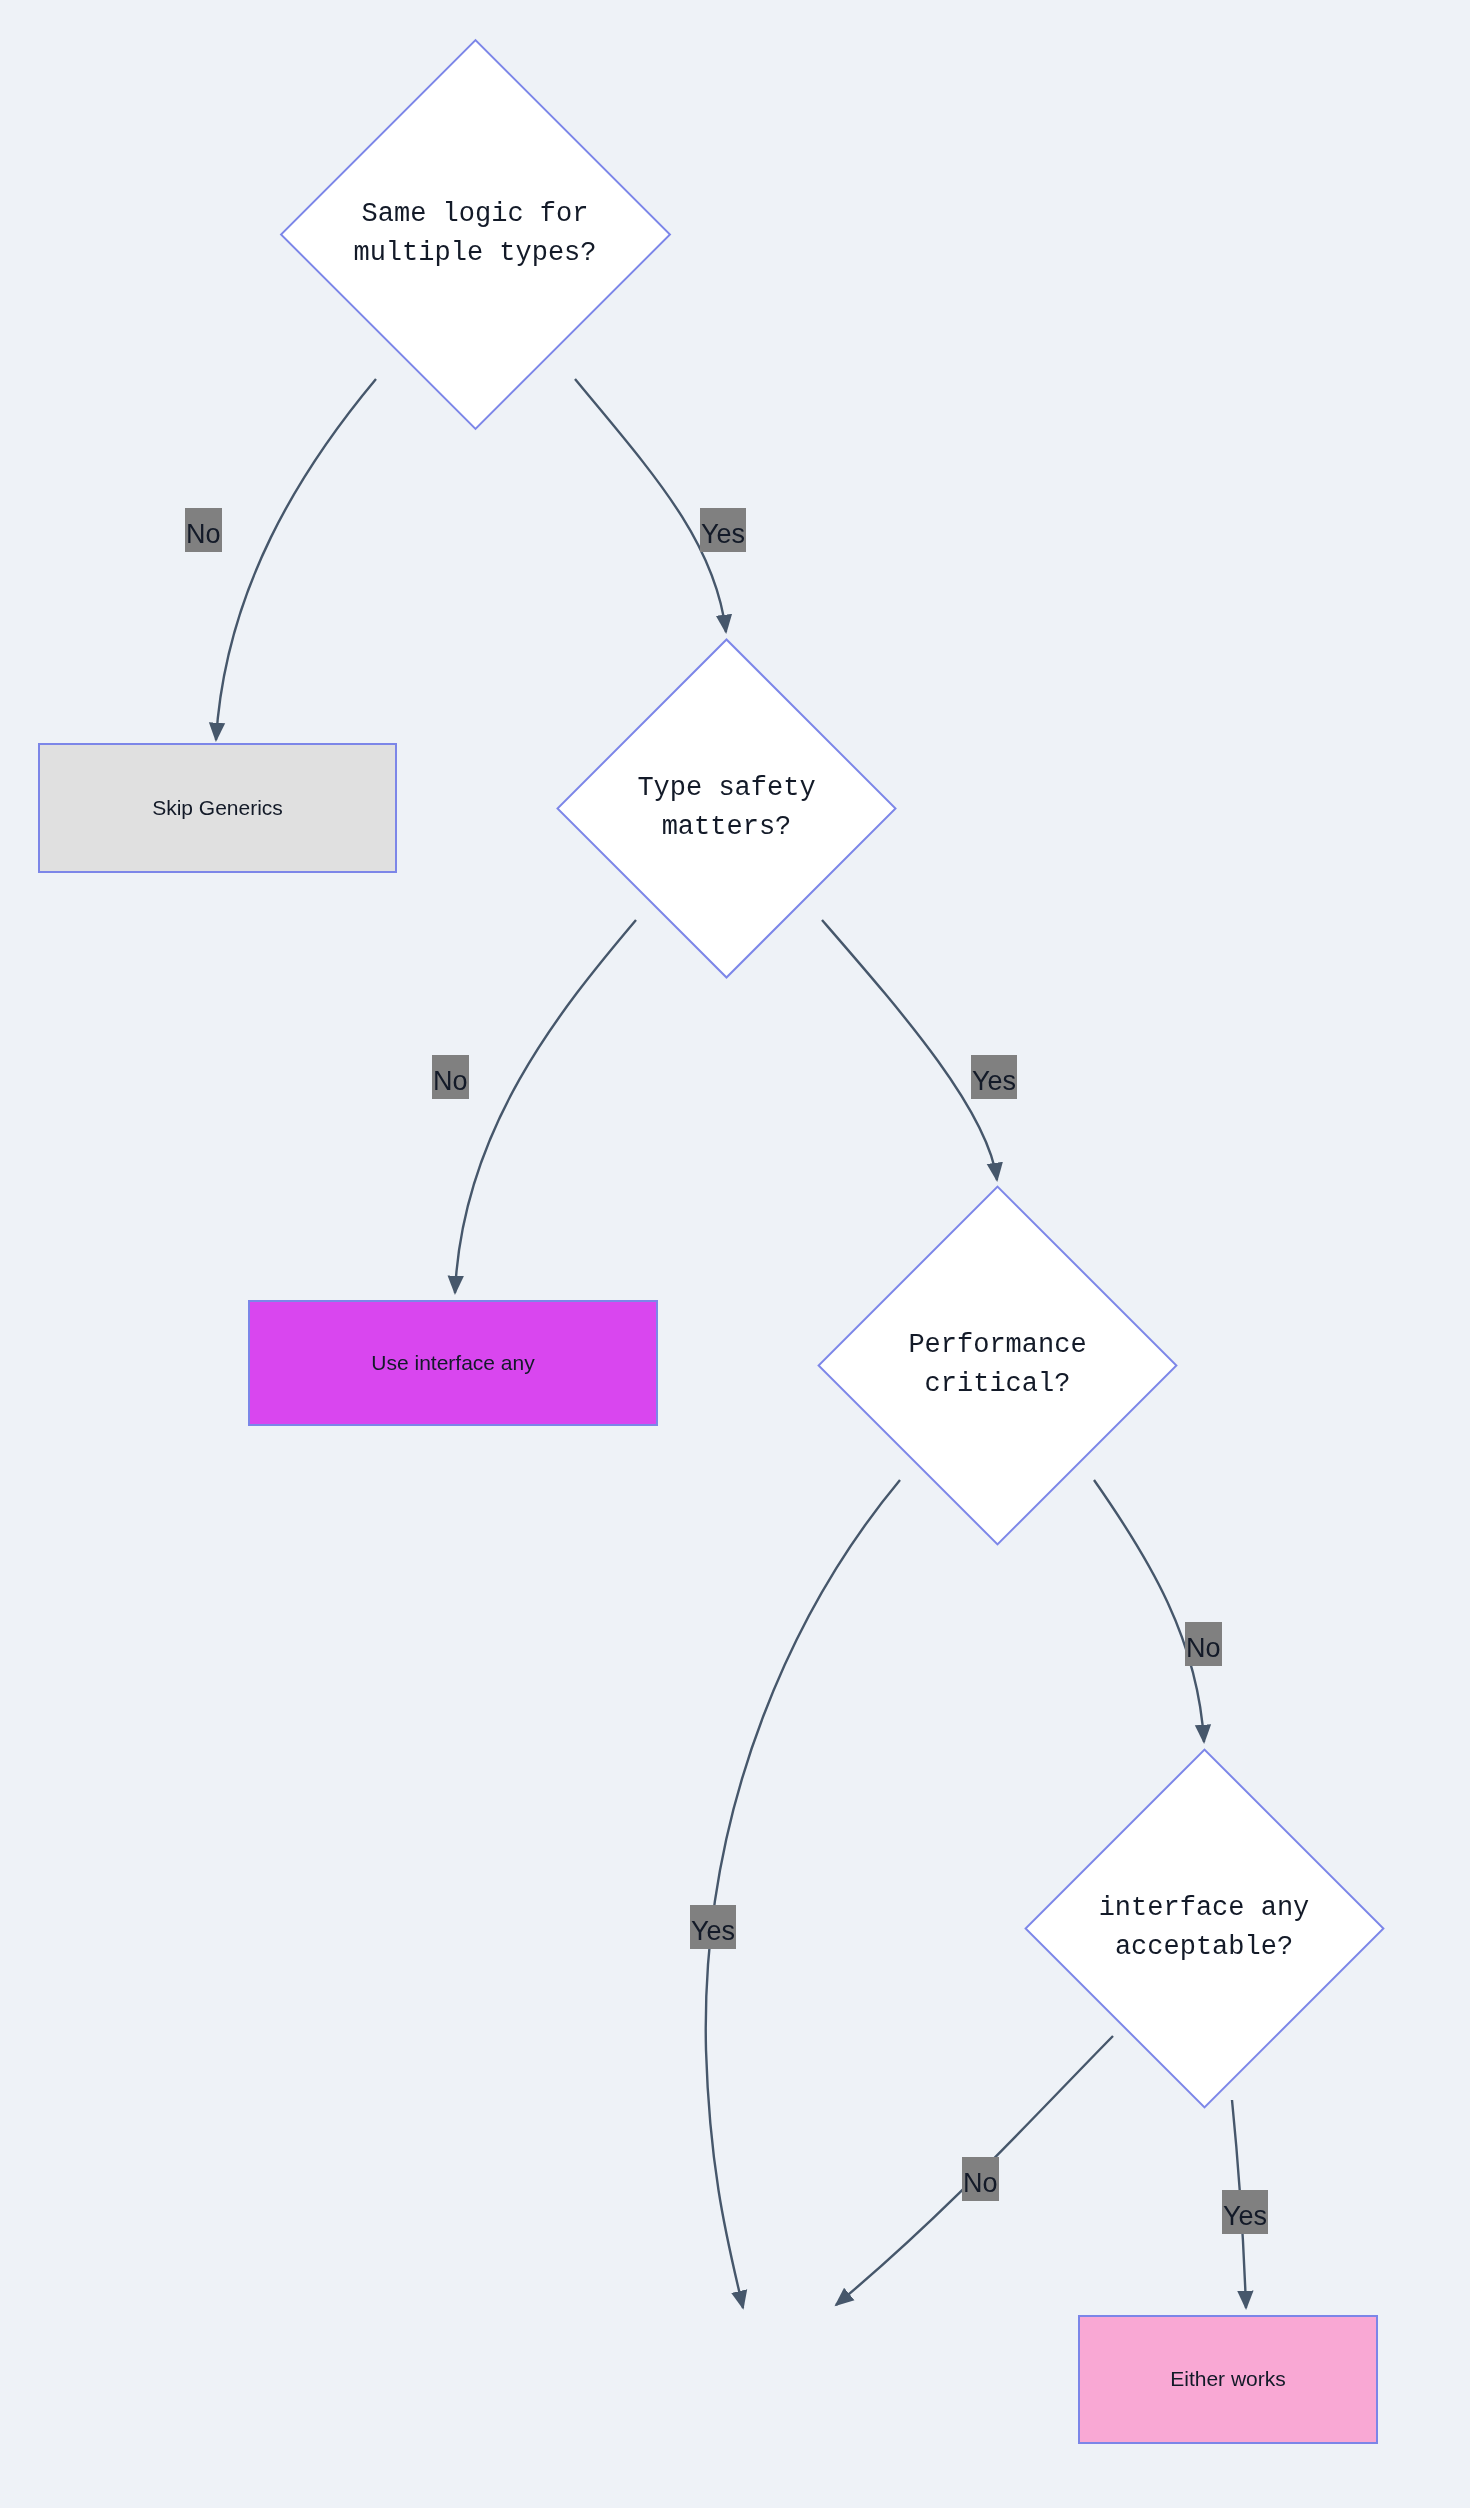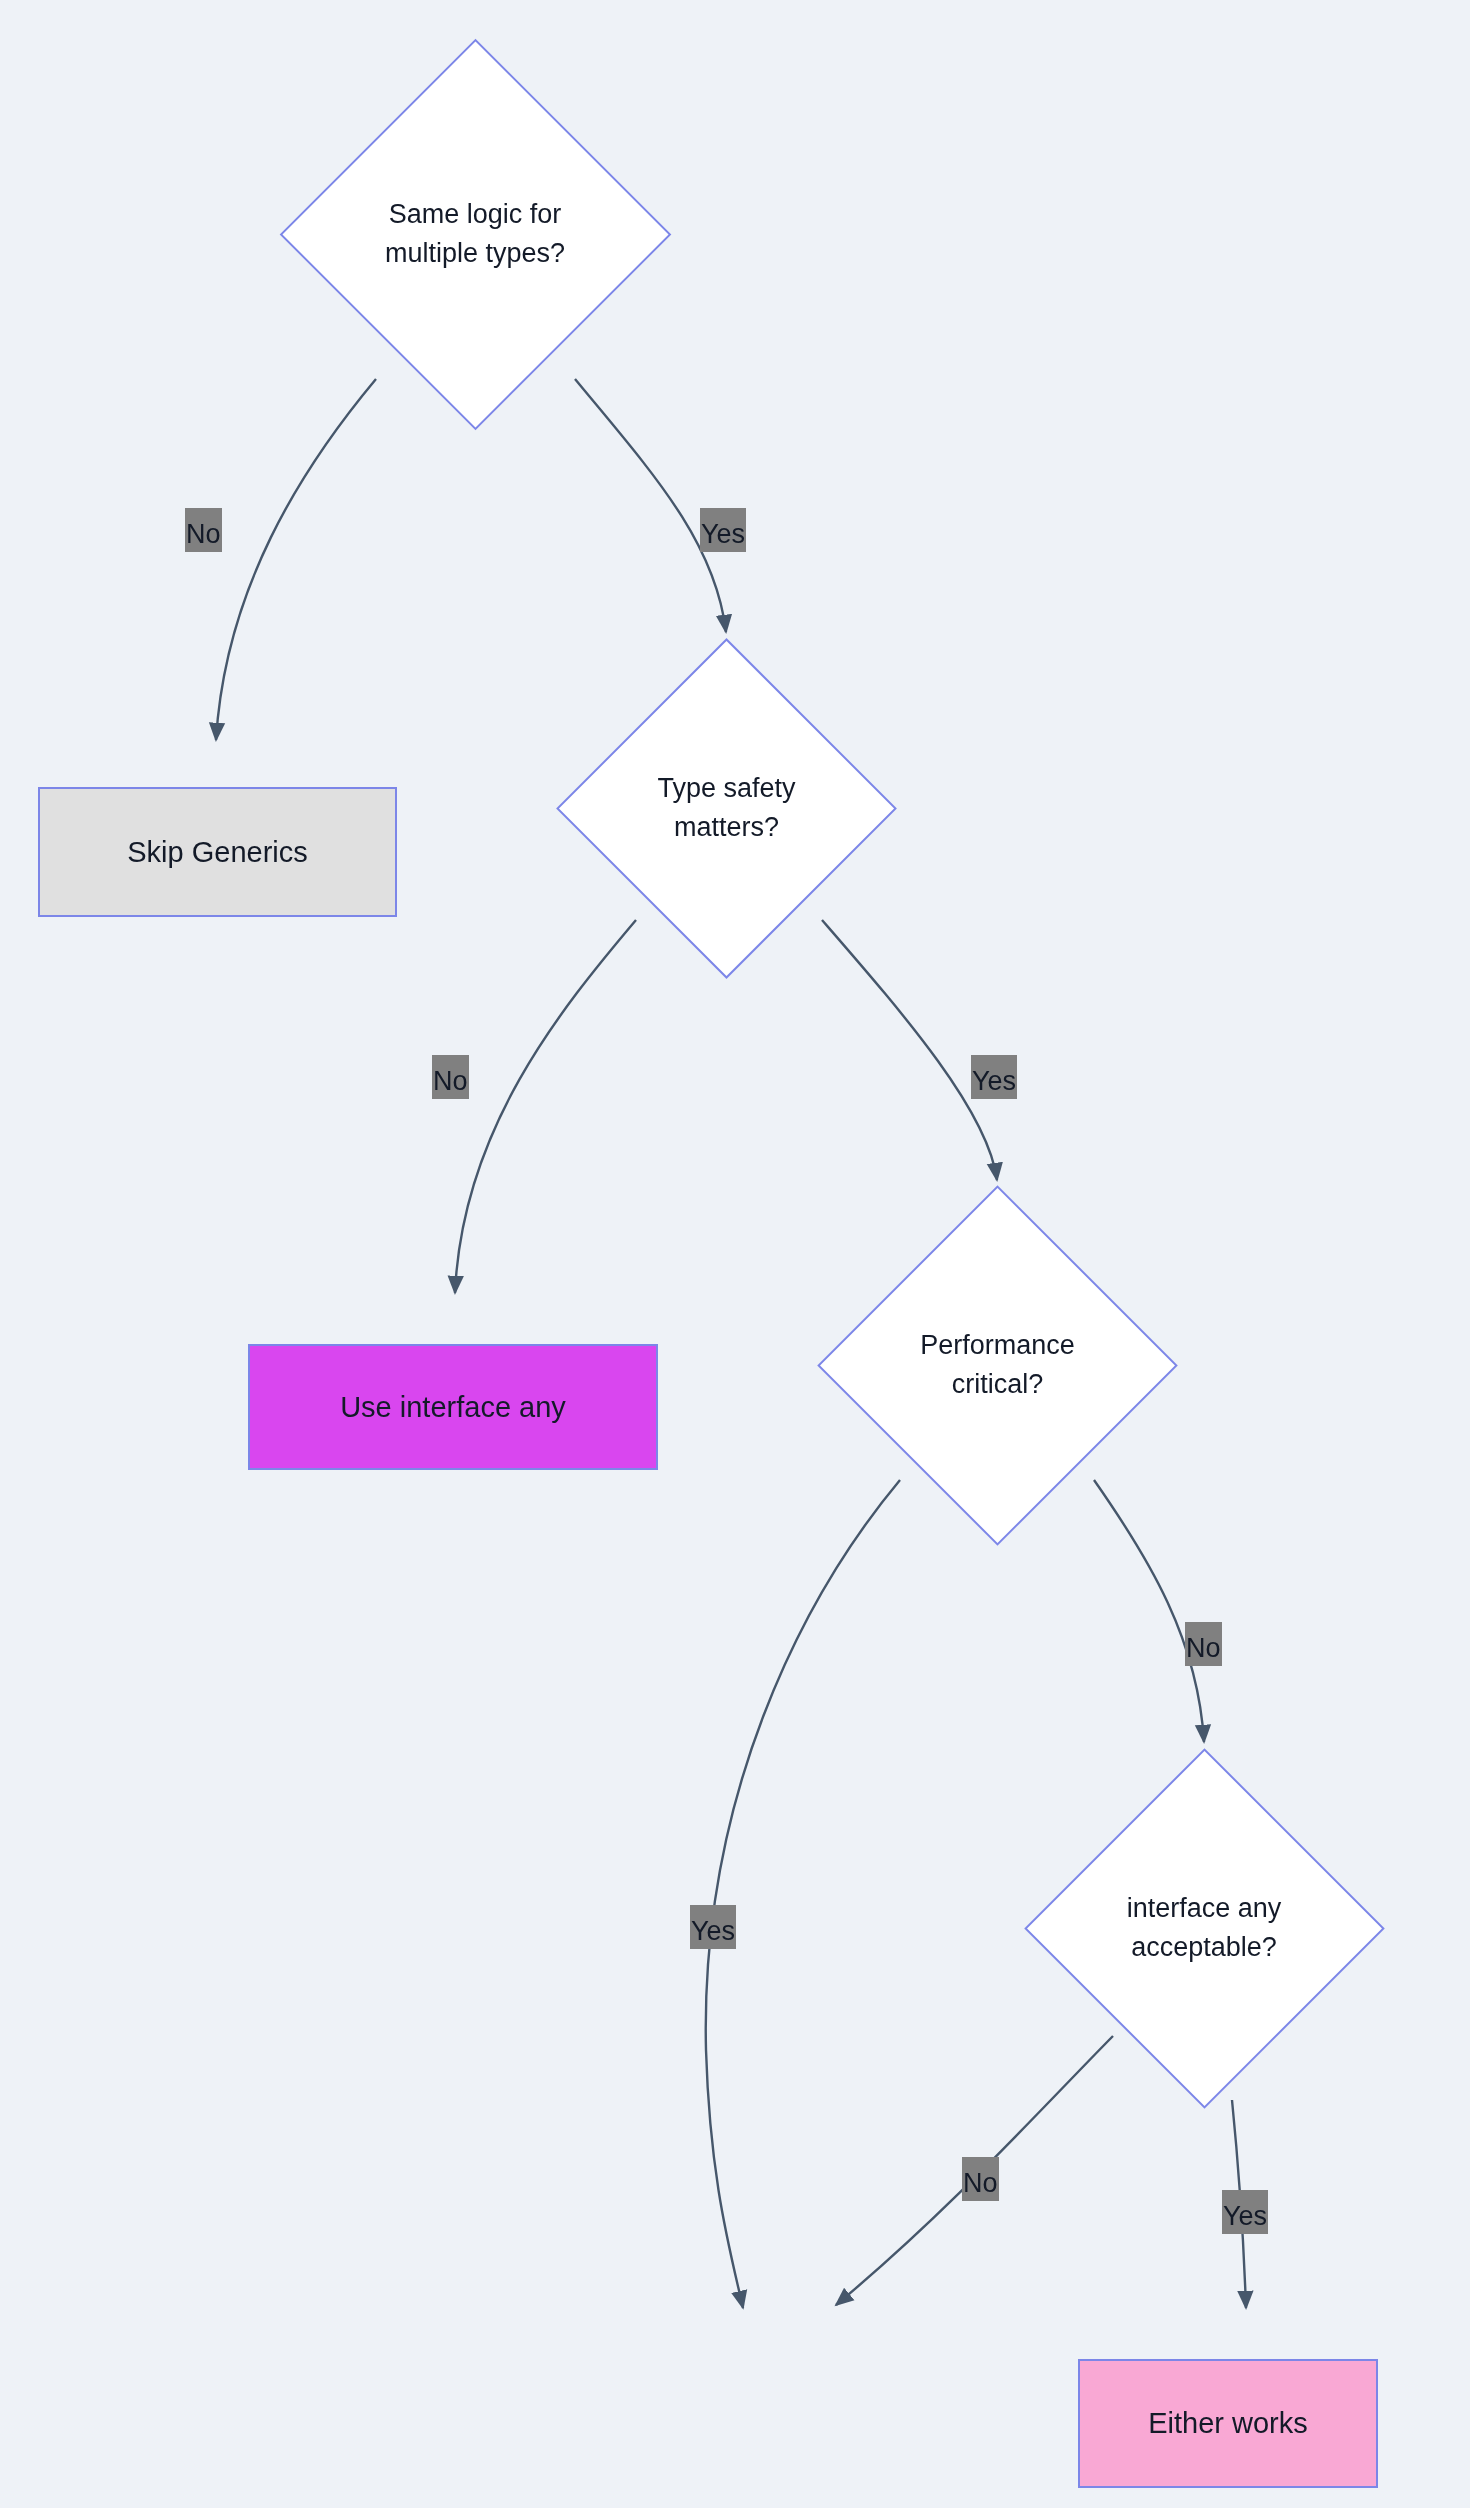--- a/index.html
+++ b/index.html
@@ -23,24 +23,23 @@
   }
   .node {
     position: absolute;
     box-sizing: border-box;
     display: flex;
     align-items: center;
     justify-content: center;
     text-align: center;
     color: #131a28;
     font-family: "Liberation Sans", sans-serif;
-    font-size: 29px;
+    font-size: 21px;
     line-height: 1.38;
     z-index: 3;
-    margin-top: 44px;
   }
   
   .rect {
     border: 2px solid #7c86e8;
     background: #ffffff;
   }
   
   .diamond-wrap {
     position: absolute;
     z-index: 3;
@@ -61,20 +60,21 @@
     width: 100%;
     height: 100%;
     display: flex;
     align-items: center;
     justify-content: center;
     text-align: center;
     color: #131a28;
     font-size: 27px;
     line-height: 1.45;
     pointer-events: none;
+    font-family: Liberation Mono, monospace;
   }
   .edge-label {
     position: absolute;
     background: #808080;
     color: #131a28;
     font-family: "Liberation Sans", sans-serif;
     font-size: 27px;
     line-height: 1;
     padding: 13px 1px 4px 1px;
     z-index: 4;

